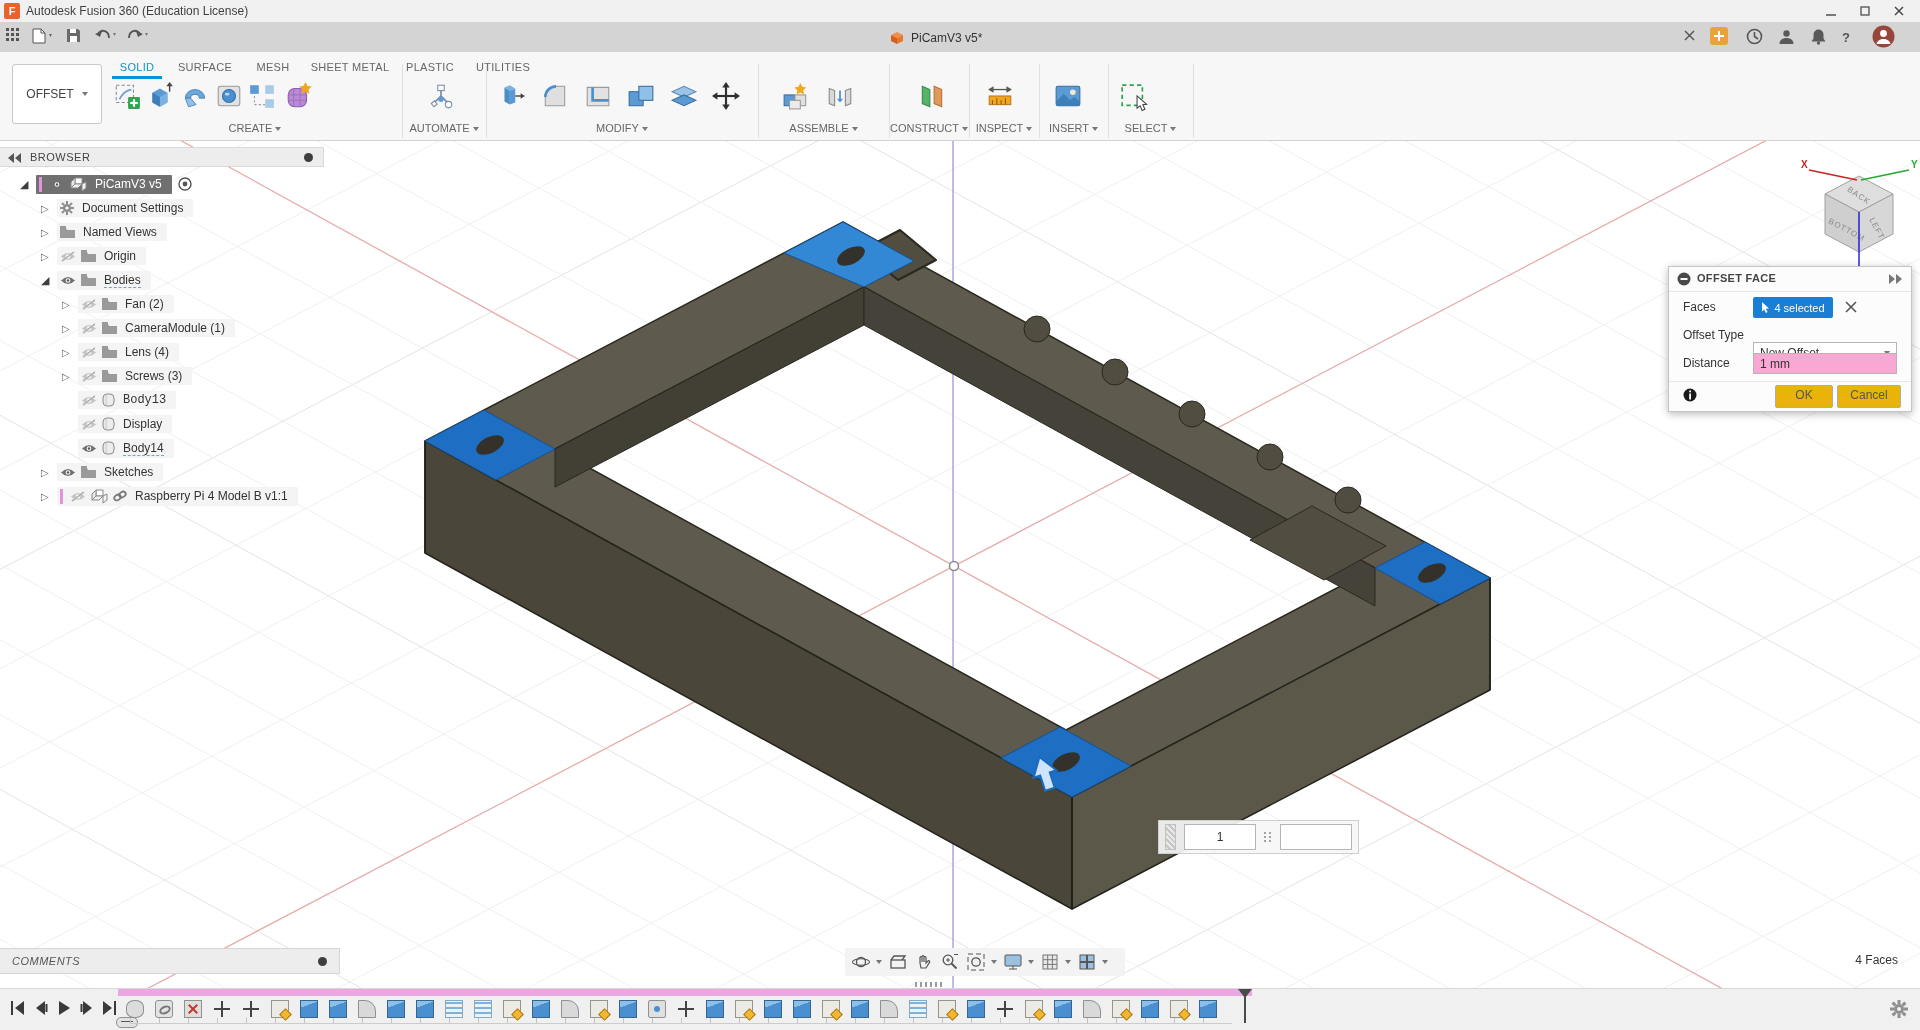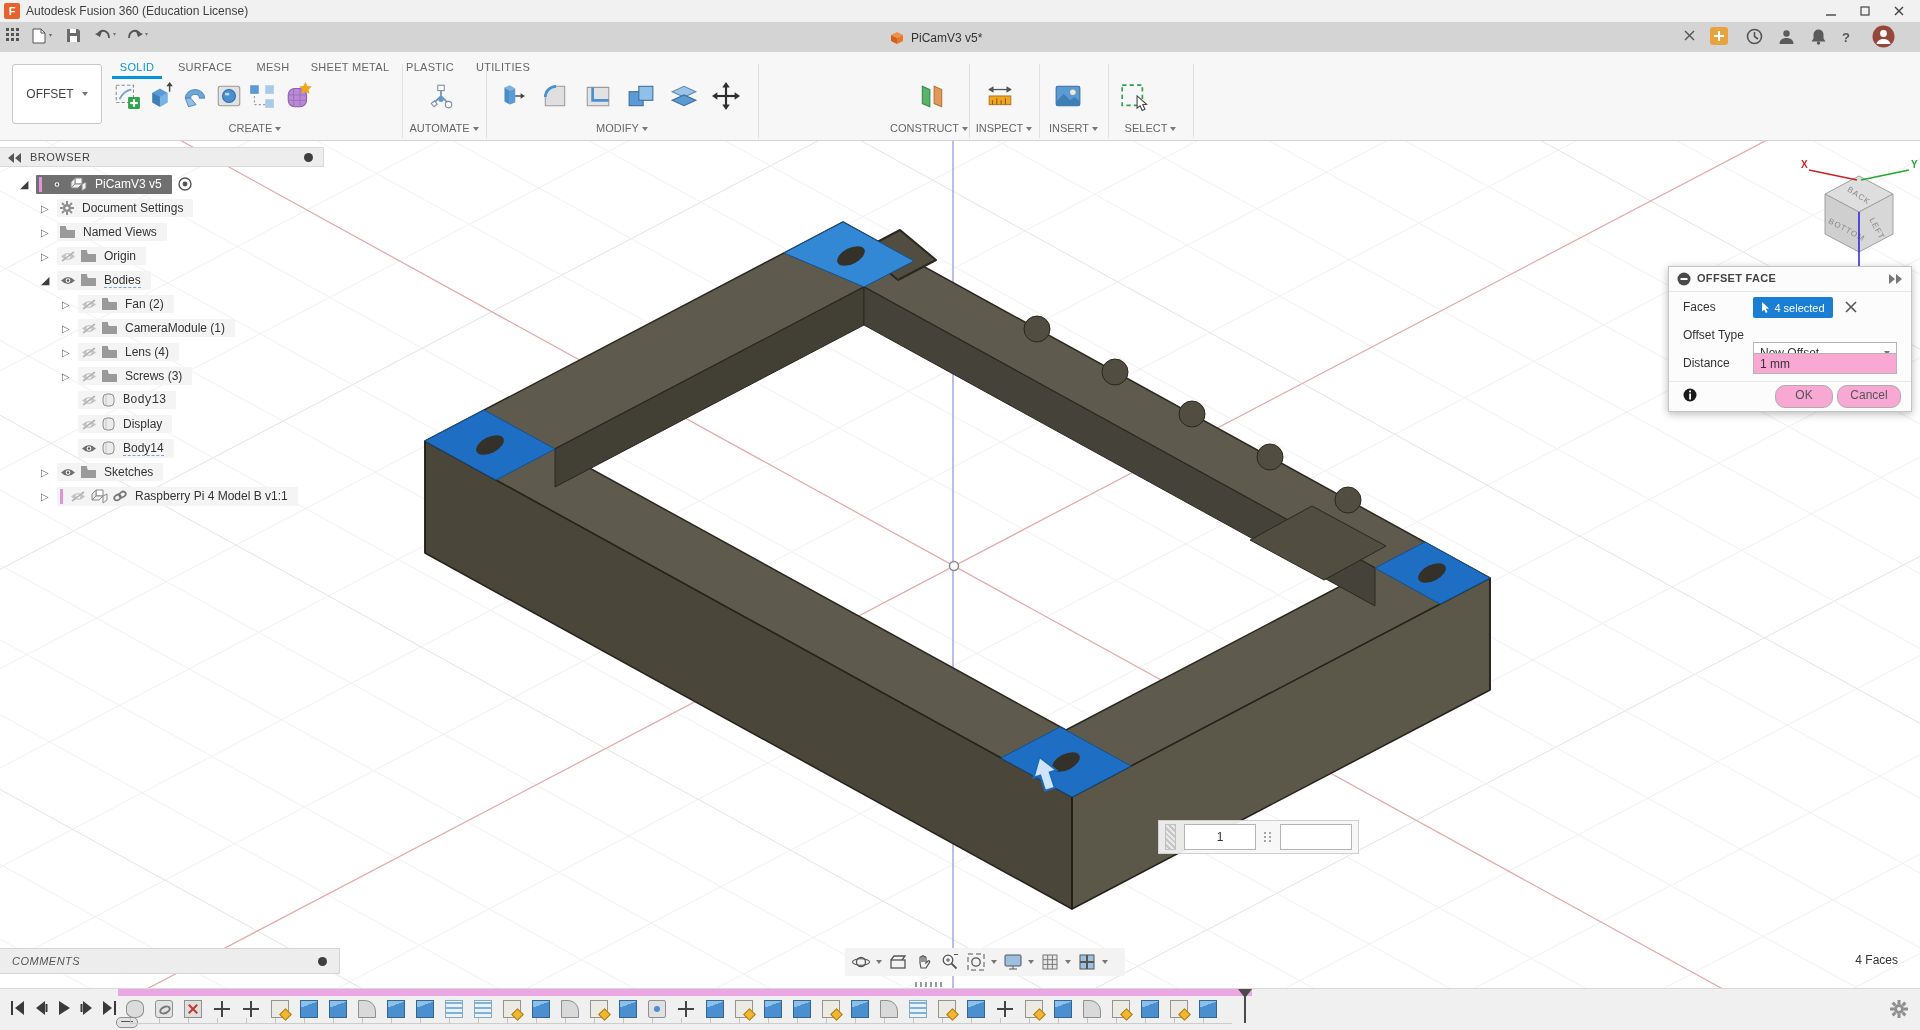--- a/index.html
+++ b/index.html
@@ -41,21 +41,21 @@
   .blabel.dash{border-bottom:1.5px dashed #7a9fd4;}
   
   #dialog{position:absolute;left:1668px;top:266px;width:242px;height:144px;background:#fcfcfc;border:1px solid #c5c5c5;box-shadow:0 2px 8px rgba(0,0,0,.28);font-size:12px;}
   #dialog .hdr{position:absolute;left:0;top:0;right:0;height:24px;border-bottom:1px solid #e6e6e6;}
   #dialog .hdr .t{position:absolute;left:28px;top:5px;font-size:11px;font-weight:bold;color:#444;letter-spacing:.3px;}
   .dlg-label{position:absolute;left:14px;color:#333;}
   .dlg-ctl{position:absolute;left:84px;width:144px;height:21px;box-sizing:border-box;}
   #faces-chip{left:84px;width:80px;background:var(--chip-blue);color:#fff;font-size:11px;border-radius:2px;display:flex;align-items:center;justify-content:center;gap:4px;}
   #dlg-select{background:#fff;border:1px solid #b5b5b5;display:flex;align-items:center;padding:0 6px;color:#333;justify-content:space-between;}
   #dlg-distance{background:#f9a8d4;border:1px solid #b5b5b5;padding:0 6px;font-size:12px;color:#333;font-family:"Liberation Sans",sans-serif;}
-  .dlg-btn{position:absolute;top:118px;height:21px;background:#f9a8d4;border:1px solid #adadad;border-radius:10px;font-size:12px;color:#555;text-align:center;line-height:19px;}
+  .dlg-btn{position:absolute;top:118px;height:21px;background:#eab308;border:1px solid #adadad;border-radius:2px;font-size:12px;color:#555;text-align:center;line-height:19px;}
   
   #navbar{position:absolute;left:845px;top:948px;width:268px;height:28px;background:#f3f3f3;border-radius:2px;display:flex;align-items:center;padding:0 6px;gap:6px;}
   .nav-ic{display:flex;align-items:center;gap:2px;}
   #comments-bar{position:absolute;left:0;top:948px;width:340px;height:26px;background:#ededed;border:1px solid #d6d6d6;border-left:none;box-sizing:border-box;font-style:italic;}
   #comments-bar .ctxt{position:absolute;left:12px;top:6px;font-size:11px;color:#555;letter-spacing:.5px;}
   #status-sel{position:absolute;right:22px;top:953px;font-size:12px;color:#333;}
   #timeline{position:absolute;left:0;top:988px;width:1920px;height:42px;background:#f0f0f0;border-top:1px solid #d8d8d8;}
   .transport{position:absolute;top:11px;width:18px;height:16px;}
   #tl-pink{position:absolute;left:118px;top:0px;width:1134px;height:7px;background:var(--timeline-pink);}
   .tl{position:abs;position:absolute;top:11px;width:18px;height:18px;box-sizing:border-box;}
@@ -450,20 +450,37 @@
           <g fill="#2f2f2f">
             <path d="M13 0l-3.5 5h7z"></path>
             <path d="M13 26l-3.5-5h7z"></path>
             <path d="M0 13l5-3.5v7z"></path>
             <path d="M26 13l-5-3.5v7z"></path>
           </g>
         </svg></div>
     <div class="glabel"><span>MODIFY</span><span class="caret"></span></div>
   </div>
 
+  <div class="rgroup" style="left:758px;width:131px;">
+    <div class="ricon" style="left:24px;">
+      <svg viewBox="0 0 26 26" width="28" height="28">
+          <rect x="2" y="12" width="10" height="10" fill="#5b9bd5" stroke="#3c6e9e"></rect>
+          <rect x="12" y="12" width="10" height="10" fill="#e0e0e0" stroke="#9a9a9a"></rect>
+          <rect x="7" y="17" width="10" height="8" fill="#ececec" stroke="#9a9a9a"></rect>
+          <path d="M17 1l1.7 3.4 3.8.6-2.7 2.7.6 3.8-3.4-1.8-3.4 1.8.6-3.8-2.7-2.7 3.8-.6z" fill="#f2a71b"></path>
+        </svg></div>
+    <div class="ricon" style="left:68px;">
+      <svg viewBox="0 0 26 26" width="28" height="28">
+          <path d="M3 6l5 2v14l-5-2z" fill="#d9d9d9" stroke="#8a8a8a"></path>
+          <path d="M18 8l5-2v14l-5 2z" fill="#d9d9d9" stroke="#8a8a8a"></path>
+          <path d="M13 8v8" stroke="#4a90d0" stroke-width="1.6"></path>
+          <path d="M13 19l-2.8-3.5h5.6z" fill="#4a90d0"></path>
+        </svg></div>
+    <div class="glabel"><span>ASSEMBLE</span><span class="caret"></span></div>
+  </div>
 
   <div class="rgroup" style="left:889px;width:80px;">
     <div class="ricon" style="left:29px;">
       <svg viewBox="0 0 26 26" width="28" height="28">
           <path d="M4 4l7 3v16l-7-3z" fill="#57b26a" stroke="#3a8a4d"></path>
           <path d="M15 4l7 3v16l-7-3z" fill="#e09a57" stroke="#b5733a"></path>
         </svg></div>
     <div class="glabel"><span>CONSTRUCT</span><span class="caret"></span></div>
   </div>
 

